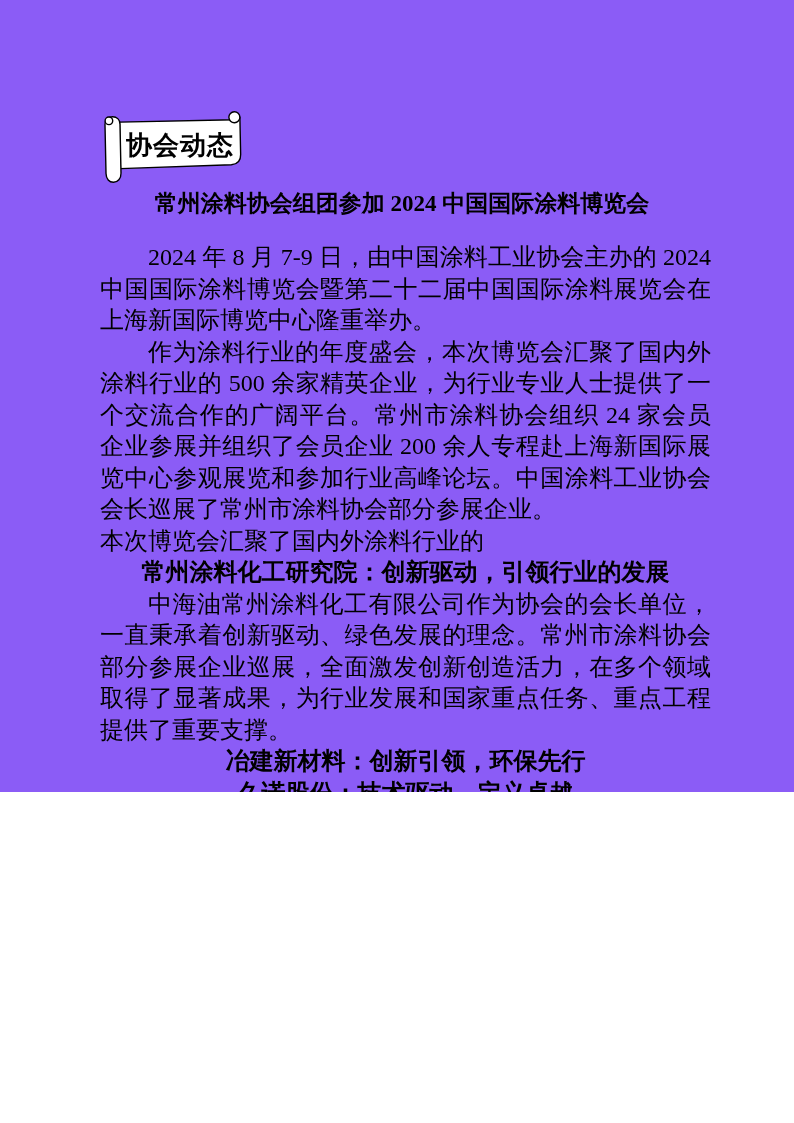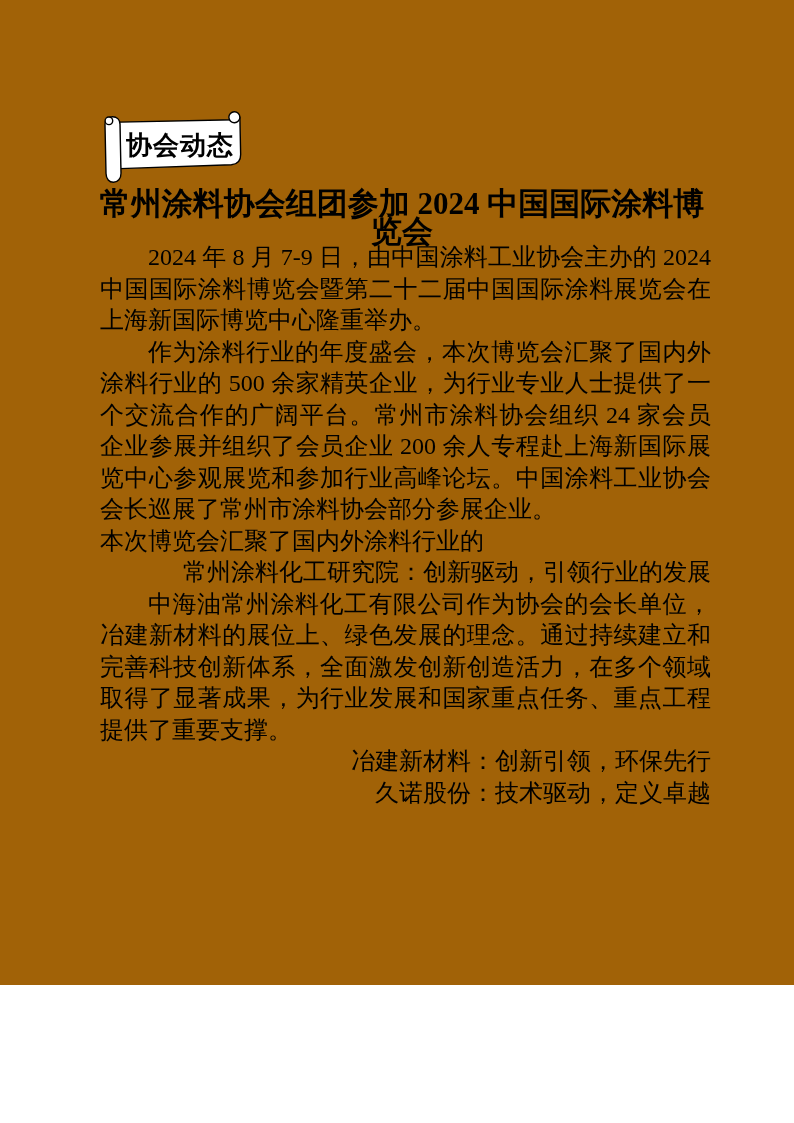--- a/index.html
+++ b/index.html
@@ -2,22 +2,22 @@
 <html><head>
 <meta charset="utf-8">
 <style>
   * { margin: 0; padding: 0; box-sizing: border-box; }
   html, body { background: #ffffff; }
   body { font-family: "Liberation Serif", "DejaVu Serif", serif; color: #000; }
 
   .page {
     position: relative;
     width: 794px;
-    height: 985px;
-    background: #a16207;
+    height: 792px;
+    background: #8b5cf6;
     overflow: hidden;
   }
 
   
   .banner {
     position: absolute;
     left: 98px;
     top: 106px;
     width: 152px;
     height: 84px;
@@ -34,37 +34,37 @@
     letter-spacing: 1px;
     white-space: nowrap;
   }
 
   .title {
     position: absolute;
     left: 92px;
     top: 190px;
     width: 620px;
     text-align: center;
-    font-size: 31px;
+    font-size: 23px;
     font-weight: bold;
     line-height: 28px;
   }
 
   .content {
     position: absolute;
     left: 100px;
     top: 242px;
     width: 611px;
     font-size: 24px;
     line-height: 31.5px;
     text-align: justify;
   }
   .content p { margin: 0; }
   .content p.indent { text-indent: 2em; }
-  .content p.heading { font-weight: normal; text-align: right; }
+  .content p.heading { font-weight: bold; text-align: center; }
   .content p.space-before { }
 
   .footer {
     position: absolute;
     left: 0;
     top: 1008px;
     width: 100%;
     text-align: center;
     font-size: 19px;
     letter-spacing: 1px;
@@ -91,20 +91,20 @@
     <div class="banner-text">协会动态</div>
   </div>
 
   <h1 class="title">常州涂料协会组团参加 2024 中国国际涂料博览会</h1>
 
   <div class="content">
     <p class="indent">2024 年 8 月 7-9 日，由中国涂料工业协会主办的 2024 中国国际涂料博览会暨第二十二届中国国际涂料展览会在上海新国际博览中心隆重举办。</p>
     <p class="indent">作为涂料行业的年度盛会，本次博览会汇聚了国内外涂料行业的 500 余家精英企业，为行业专业人士提供了一个交流合作的广阔平台。常州市涂料协会组织 24 家会员企业参展并组织了会员企业 200 余人专程赴上海新国际展览中心参观展览和参加行业高峰论坛。中国涂料工业协会会长巡展了常州市涂料协会部分参展企业。</p>
     <p>本次博览会汇聚了国内外涂料行业的</p>
     <p class="heading">常州涂料化工研究院：创新驱动，引领行业的发展</p>
-    <p class="indent">中海油常州涂料化工有限公司作为协会的会长单位，冶建新材料的展位上、绿色发展的理念。通过持续建立和完善科技创新体系，全面激发创新创造活力，在多个领域取得了显著成果，为行业发展和国家重点任务、重点工程提供了重要支撑。</p>
+    <p class="indent">中海油常州涂料化工有限公司作为协会的会长单位，一直秉承着创新驱动、绿色发展的理念。常州市涂料协会部分参展企业巡展，全面激发创新创造活力，在多个领域取得了显著成果，为行业发展和国家重点任务、重点工程提供了重要支撑。</p>
     <p class="heading">冶建新材料：创新引领，环保先行</p>
     <p class="heading space-before">久诺股份：技术驱动，定义卓越</p>
   </div>
 
   <div class="footer">—1—</div>
 
 </div>
 
 </body></html>

